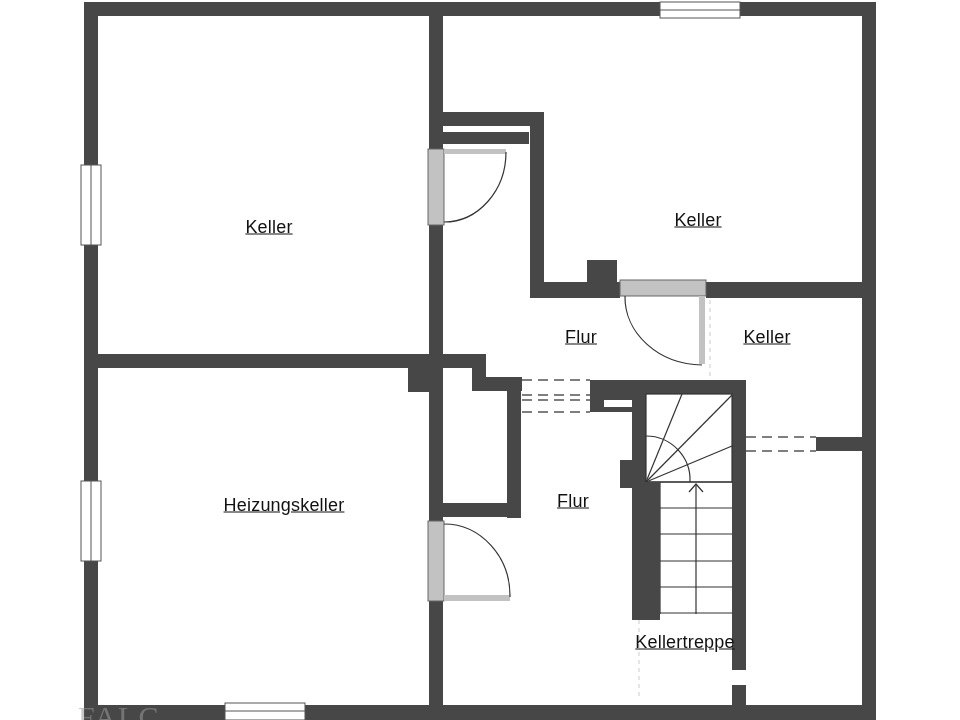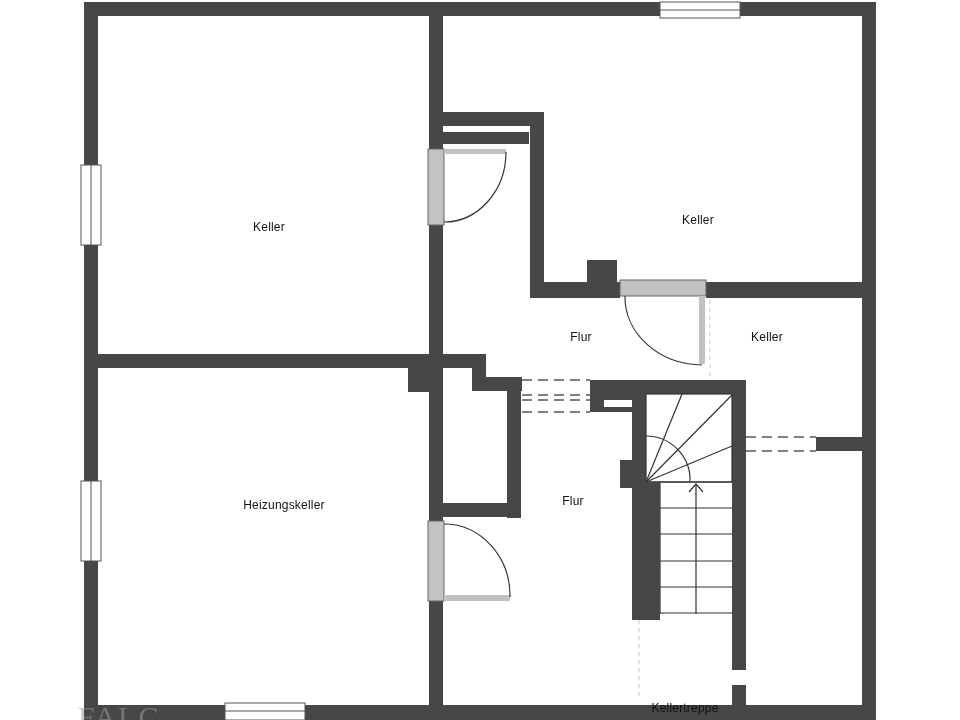--- a/index.html
+++ b/index.html
@@ -1,21 +1,21 @@
 <!DOCTYPE html>
 <html><head>
 <meta charset="utf-8">
 <style>
   html, body { margin: 0; padding: 0; background: #ffffff; }
   body { width: 960px; height: 720px; overflow: hidden; position: relative; font-family: "Liberation Sans", sans-serif; }
   #plan { position: absolute; left: 0; top: 0; width: 960px; height: 720px; }
   .label {
     position: absolute; transform: translate(-50%, -50%);
-    font-family: "Liberation Sans", sans-serif; font-size: 12px; color: #111111;
-    white-space: nowrap; letter-spacing: 0.2px;
+    font-family: "Liberation Sans", sans-serif; font-size: 18px; color: #111111;
+    white-space: nowrap; letter-spacing: 0.2px; text-decoration: underline;
   }
   .watermark {
     position: absolute; left: 78px; top: 700px; font-family: "Liberation Serif", serif;
     font-size: 30px; color: #9a9a9a; opacity: 0.55; letter-spacing: 2px;
   }
 </style>
 </head>
 <body>
 
 <svg id="plan" viewBox="0 0 960 720" xmlns="http://www.w3.org/2000/svg">
@@ -112,14 +112,14 @@
     <rect x="632" y="482" width="28" height="138" fill="#474747" stroke="none"></rect>
   </g>
 </svg>
 
 <div class="label" style="left:269px;top:227px">Keller</div>
 <div class="label" style="left:698px;top:220px">Keller</div>
 <div class="label" style="left:767px;top:337px">Keller</div>
 <div class="label" style="left:581px;top:337px">Flur</div>
 <div class="label" style="left:573px;top:501px">Flur</div>
 <div class="label" style="left:284px;top:505px">Heizungskeller</div>
-<div class="label" style="left:685px;top:708px">Kellertreppe</div>
+<div class="label" style="left:685px;top:642px">Kellertreppe</div>
 <div class="watermark">FALC</div>
 
 </body></html>

